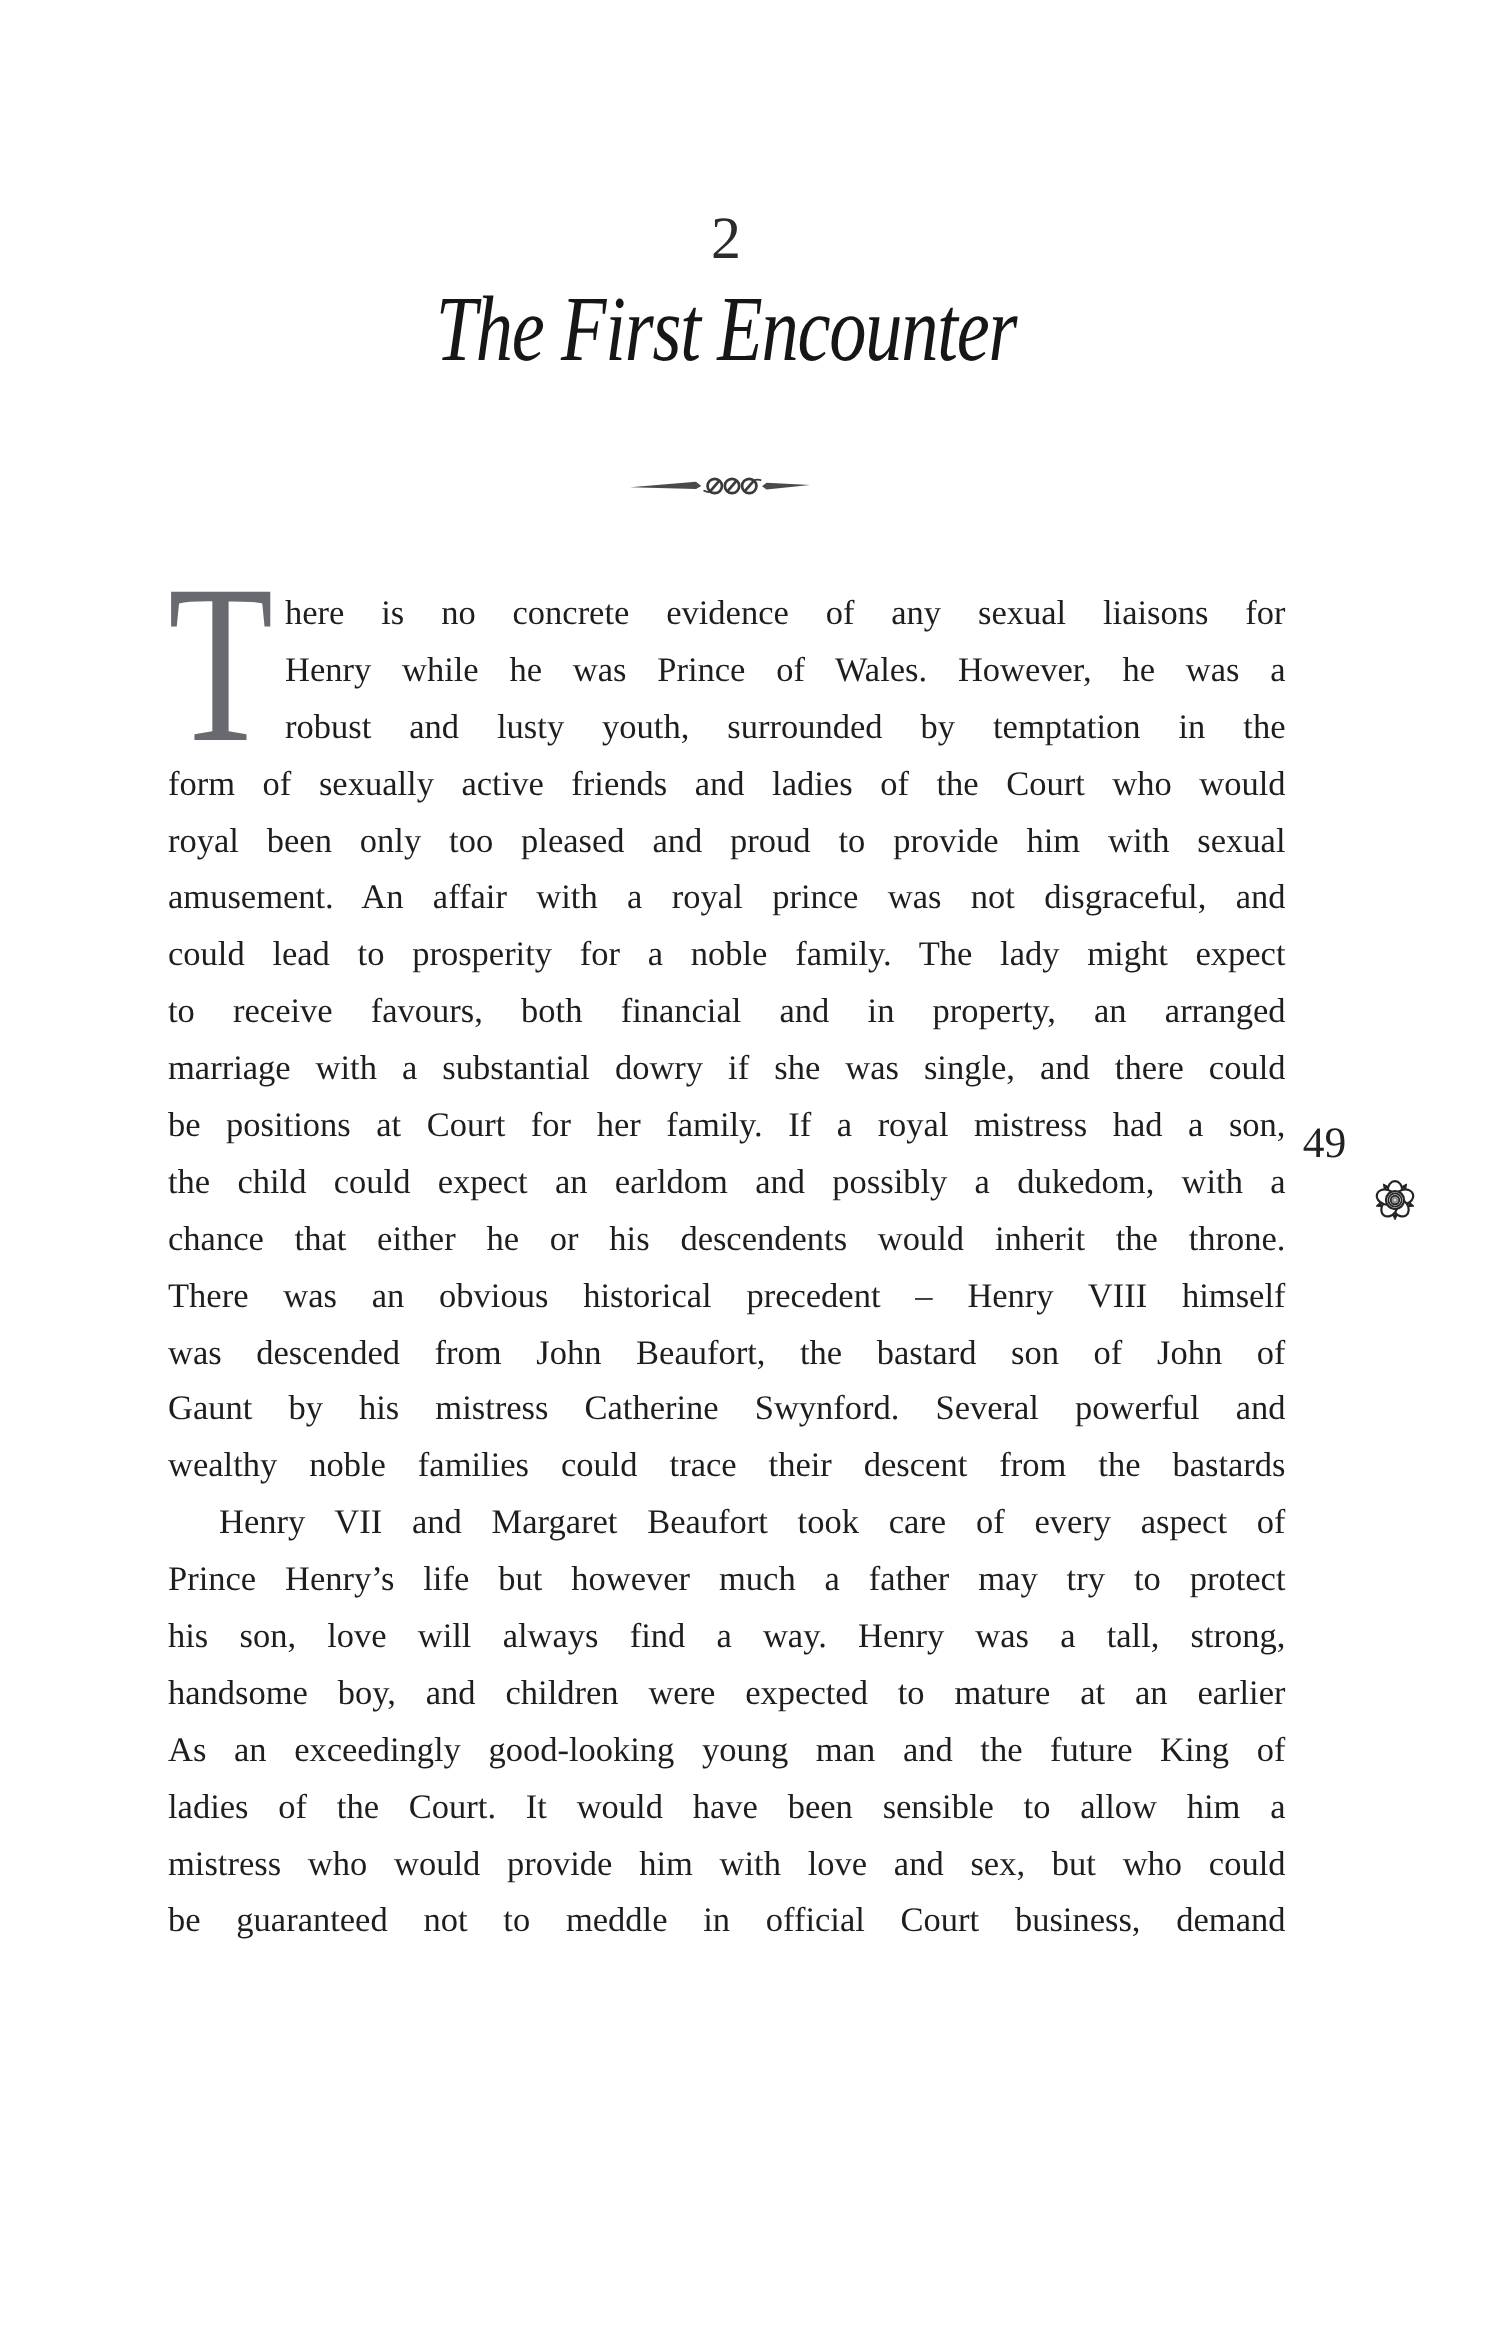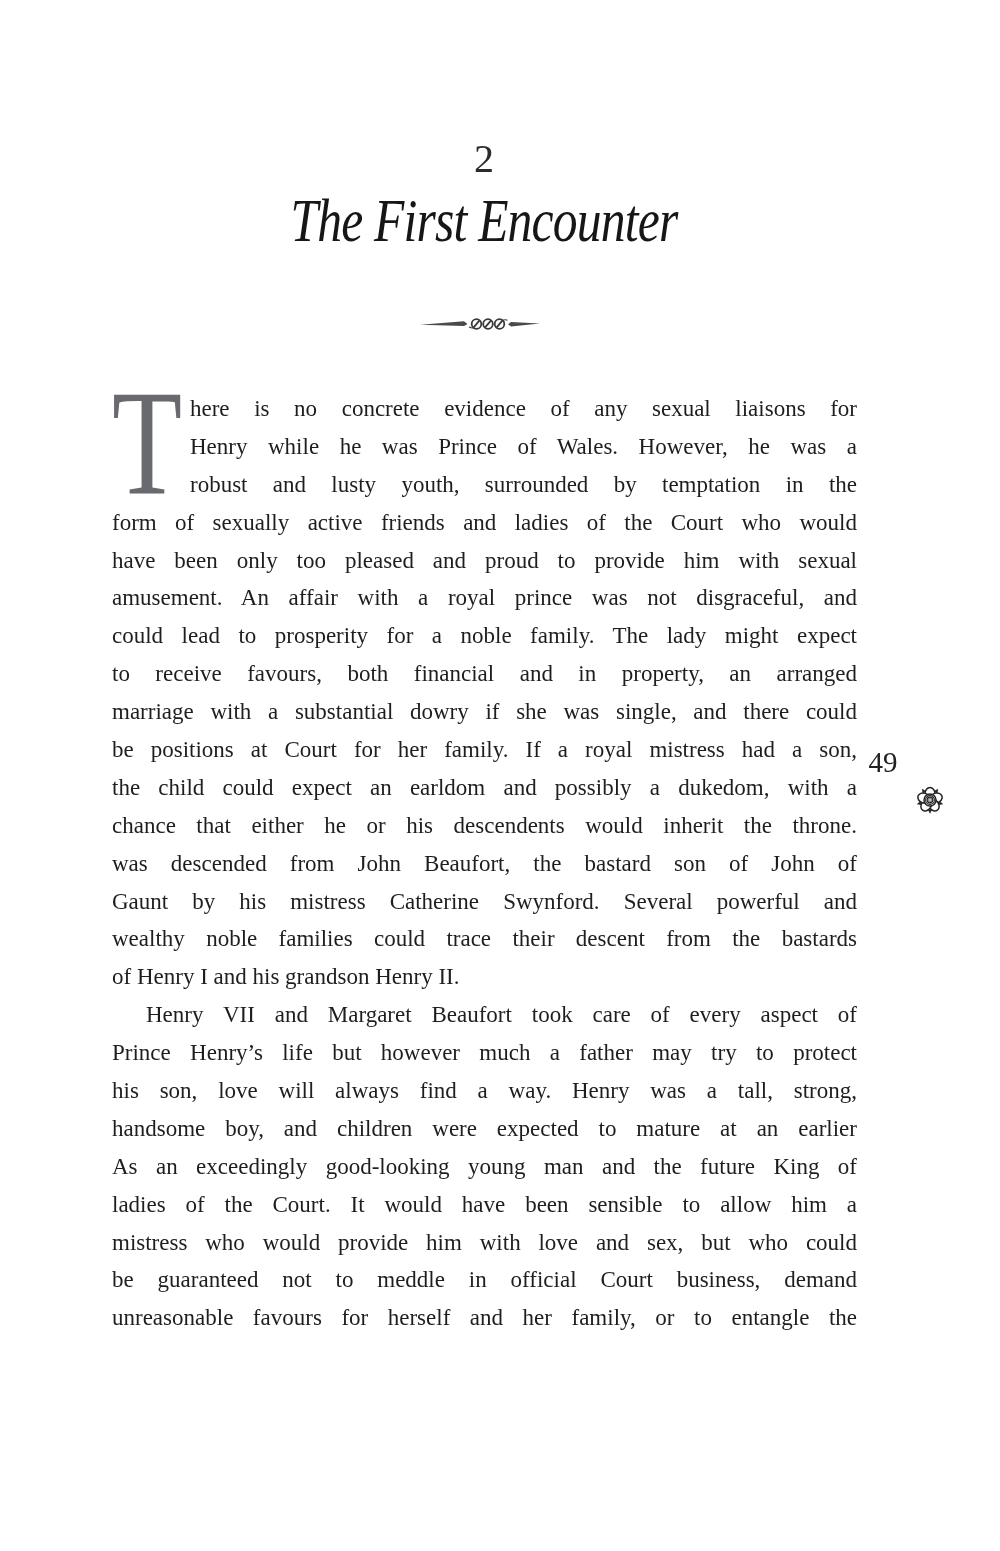--- a/index.html
+++ b/index.html
@@ -68,43 +68,42 @@
     <path d="M82 5.5 Q 85 4.2 87.5 5.2" fill="none" stroke="#3a3a3a" stroke-width="1.2"></path>
   </svg>
 
   <div class="text-block">
     <div style="position:relative;">
       <span class="drop-cap">T</span>
       <div class="jline dc-line">here is no concrete evidence of any sexual liaisons for</div>
       <div class="jline dc-line">Henry while he was Prince of Wales. However, he was a</div>
       <div class="jline dc-line">robust and lusty youth, surrounded by temptation in the</div>
       <div class="jline">form of sexually active friends and ladies of the Court who would</div>
-      <div class="jline">have been only too pleased and proud to provide him with sexual</div>
+      <div class="jline">royal been only too pleased and proud to provide him with sexual</div>
       <div class="jline">amusement. An affair with a royal prince was not disgraceful, and</div>
       <div class="jline">could lead to prosperity for a noble family. The lady might expect</div>
       <div class="jline">to receive favours, both financial and in property, an arranged</div>
       <div class="jline">marriage with a substantial dowry if she was single, and there could</div>
       <div class="jline">be positions at Court for her family. If a royal mistress had a son,</div>
       <div class="jline">the child could expect an earldom and possibly a dukedom, with a</div>
       <div class="jline">chance that either he or his descendents would inherit the throne.</div>
+      <div class="jline">There was an obvious historical precedent – Henry VIII himself</div>
       <div class="jline">was descended from John Beaufort, the bastard son of John of</div>
       <div class="jline">Gaunt by his mistress Catherine Swynford. Several powerful and</div>
       <div class="jline">wealthy noble families could trace their descent from the bastards</div>
-      <div class="pline">of Henry I and his grandson Henry II.</div>
     </div>
     <div>
       <div class="jline indent">Henry VII and Margaret Beaufort took care of every aspect of</div>
       <div class="jline">Prince Henry’s life but however much a father may try to protect</div>
       <div class="jline">his son, love will always find a way. Henry was a tall, strong,</div>
       <div class="jline">handsome boy, and children were expected to mature at an earlier</div>
       <div class="jline">As an exceedingly good-looking young man and the future King of</div>
       <div class="jline">ladies of the Court. It would have been sensible to allow him a</div>
       <div class="jline">mistress who would provide him with love and sex, but who could</div>
       <div class="jline">be guaranteed not to meddle in official Court business, demand</div>
-      <div class="jline">unreasonable favours for herself and her family, or to entangle the</div>
     </div>
   </div>
 
   <div class="folio">49</div>
 
   <svg class="folio-ornament" viewBox="0 0 28 28" xmlns="http://www.w3.org/2000/svg">
     <g stroke="#242424">
       <g fill="#242424" stroke-width="0.6">
         <polygon points="14,0.8 12.4,4.2 15.6,4.2" transform="rotate(36 14 14)"></polygon>
         <polygon points="14,0.8 12.4,4.2 15.6,4.2" transform="rotate(108 14 14)"></polygon>

